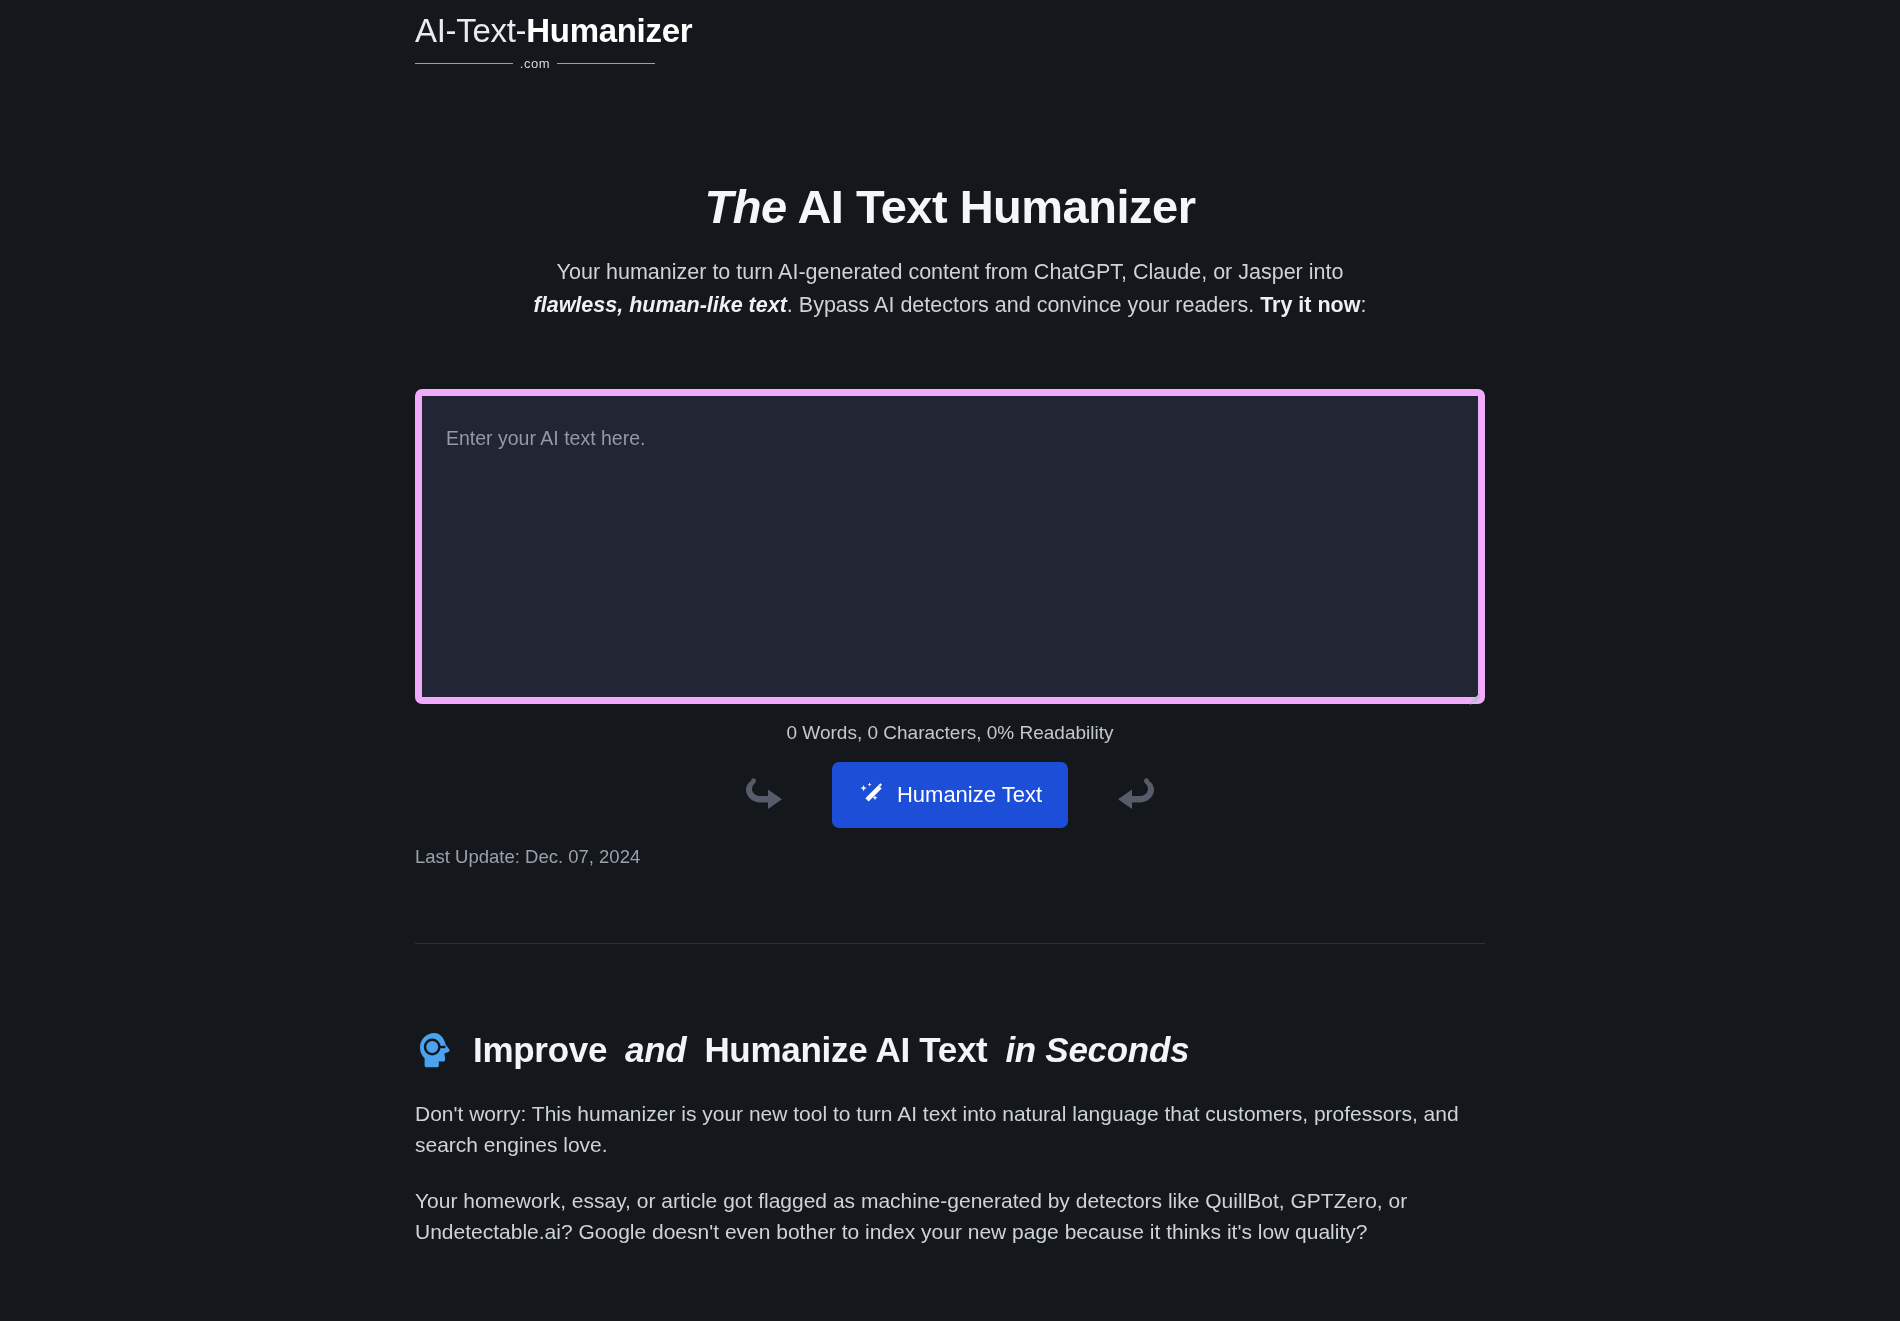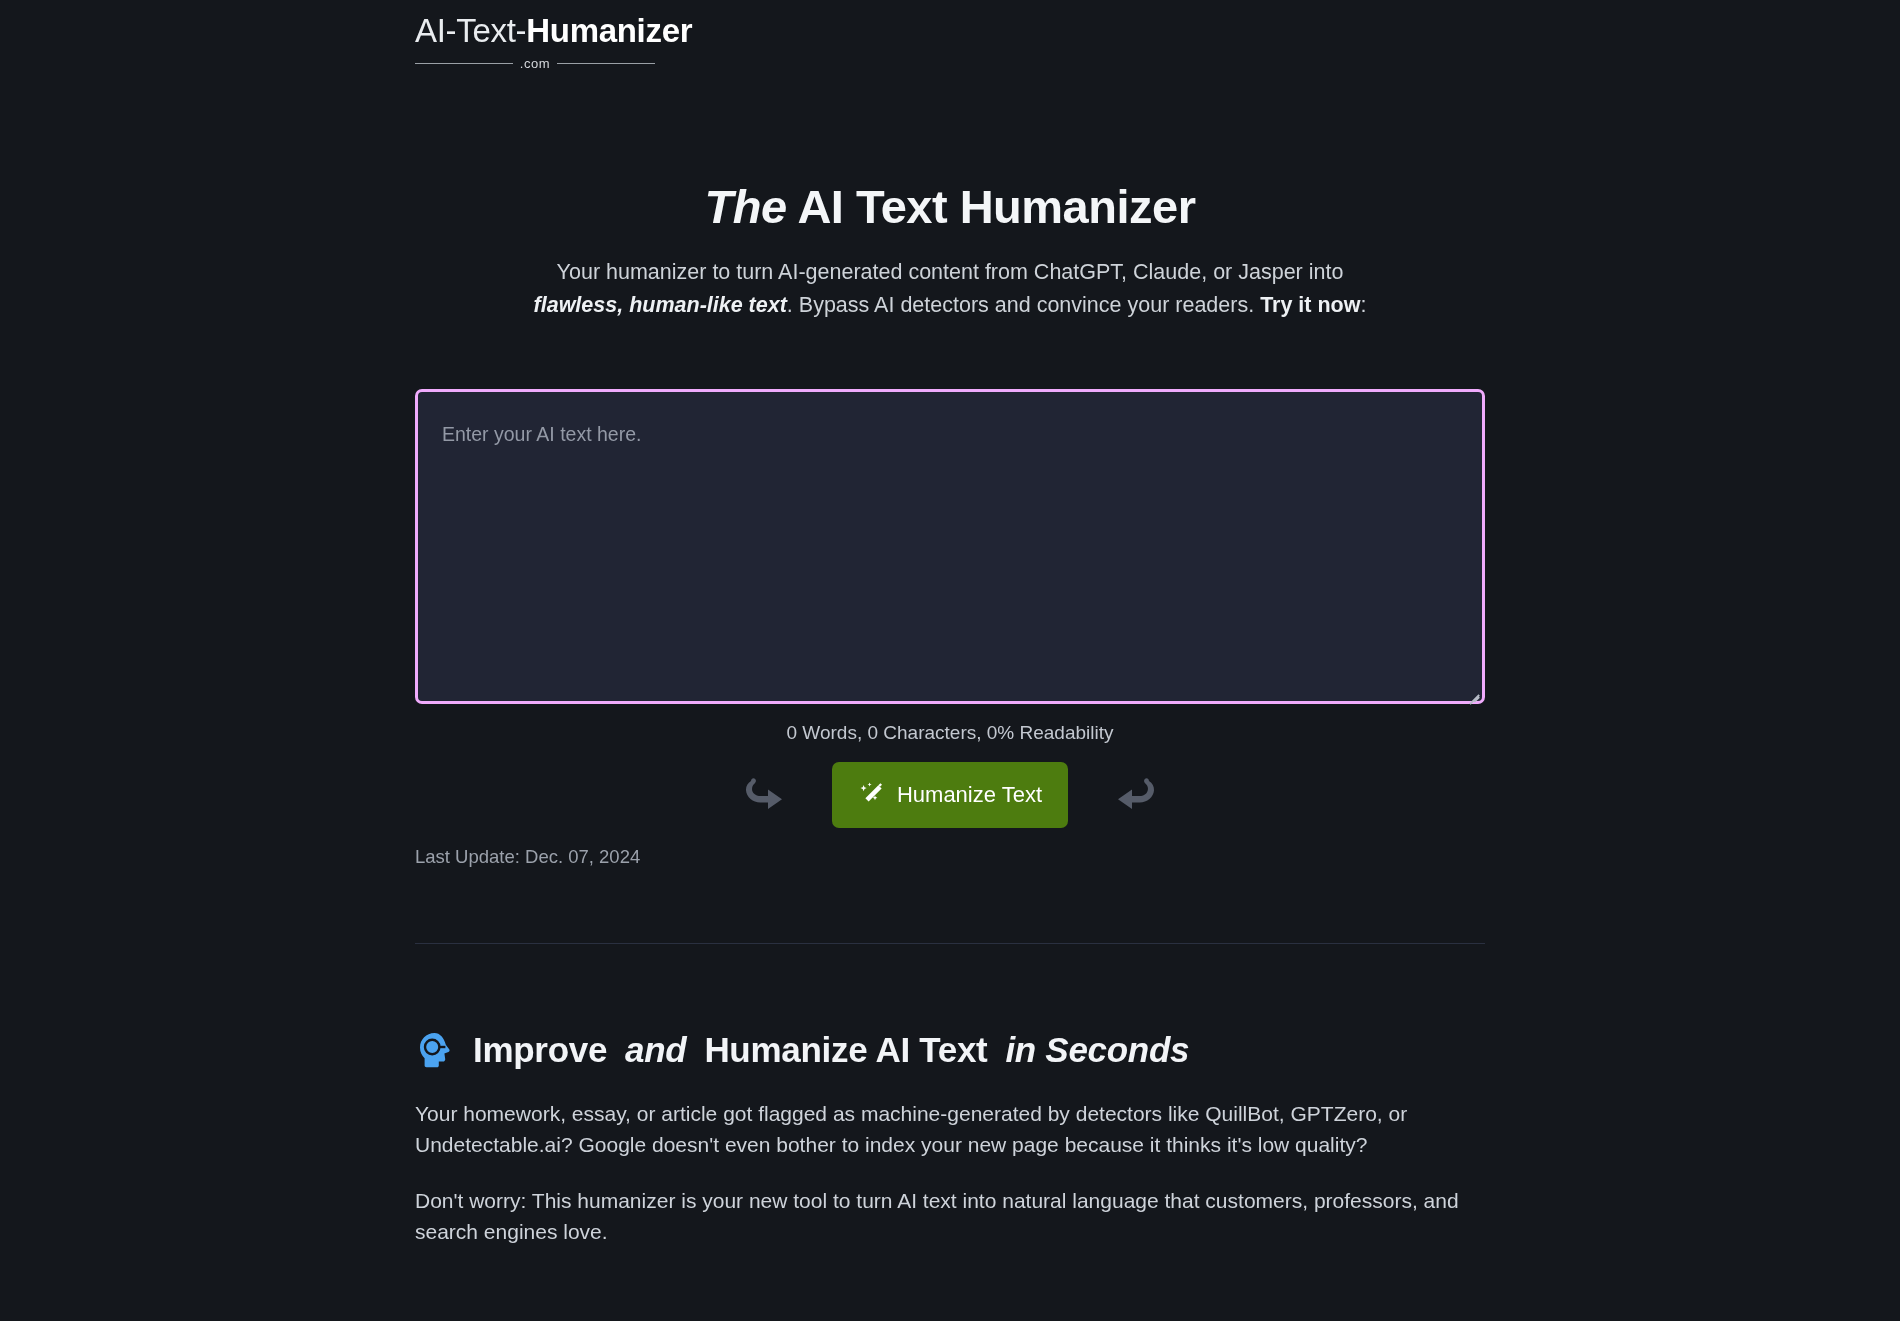--- a/index.html
+++ b/index.html
@@ -118,21 +118,21 @@
 
   .editor-shell {
     position: relative;
   }
 
   .ai-textarea {
     display: block;
     width: 1070px;
     height: 315px;
     background: #212534;
-    border: 3px solid #f0abfc;
+    border: 7px solid #f0abfc;
     border-radius: 7px;
     resize: none;
     padding: 28px 24px;
     font-family: "Liberation Sans", sans-serif;
     font-size: 19.5px;
     line-height: 1.5;
     color: #e6e9ee;
     outline: none;
   }
   .ai-textarea::placeholder { color: #9399a6; }
@@ -182,21 +182,21 @@
     background: none;
     border: none;
   }
   .arrow-btn svg { display: block; }
 
   .humanize-btn {
     display: flex;
     align-items: center;
     justify-content: center;
     gap: 11px;
-    background: #4d7c0f;
+    background: #1d4ed8;
     border: none;
     border-radius: 7px;
     height: 66px;
     padding: 2px 26px;
     cursor: pointer;
     font-family: "Liberation Sans", sans-serif;
     font-size: 22px;
     color: #ffffff;
     white-space: nowrap;
   }
@@ -324,16 +324,16 @@
       <path d="M19.5 3 C11.2 3 5 9.4 5 17.6 C5 22.0 6.8 25.6 9.6 28.2 L9.6 35.5 C9.6 36.5 10.4 37.2 11.4 37.2 L22.0 37.2 C23.0 37.2 23.8 36.4 23.8 35.4 L23.8 31.6 L28.0 31.6 C29.4 31.6 30.4 30.4 30.2 29.0 L29.4 23.4 L33.4 22.0 C34.6 21.6 35.0 20.2 34.2 19.2 L30.8 14.8 C29.0 7.9 25.0 3 19.5 3 Z" fill="#4ba3f0"></path>
       <circle cx="17.2" cy="17.0" r="7.2" fill="none" stroke="#14171c" stroke-width="2.4"></circle>
       <path d="M24.6 17.0 L30.4 17.0" stroke="#14171c" stroke-width="2.4" fill="none"></path>
     </svg>
     <span>Improve </span>
       <em>and</em>
       <span> Humanize AI Text </span>
       <em>in Seconds</em>
   </h2>
 
+  <p class="improve-para">Don't worry: This humanizer is your new tool to turn AI text into natural language that customers, professors, and search engines love.</p>
   <p class="improve-para">Your homework, essay, or article got flagged as machine-generated by detectors like QuillBot, GPTZero, or Undetectable.ai? Google doesn't even bother to index your new page because it thinks it's low quality?</p>
-  <p class="improve-para">Don't worry: This humanizer is your new tool to turn AI text into natural language that customers, professors, and search engines love.</p>
 
 </section>
 
 </body></html>

